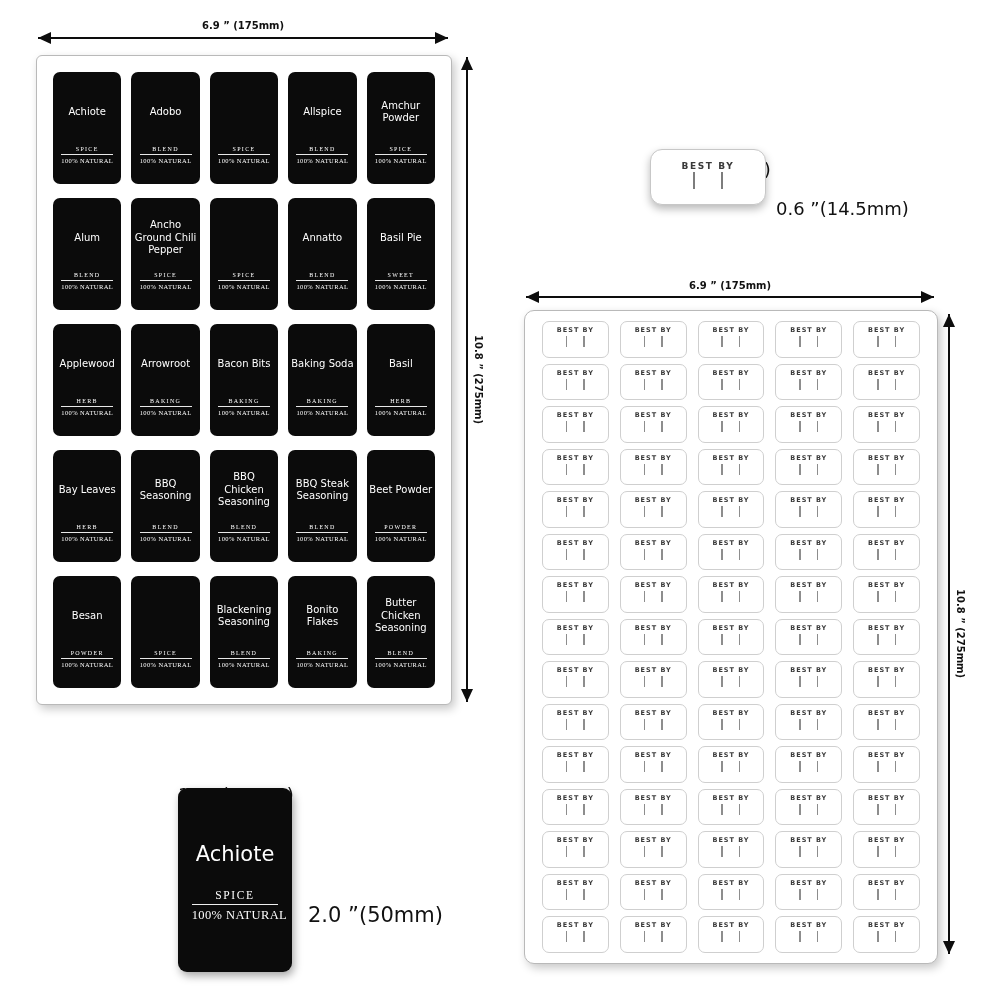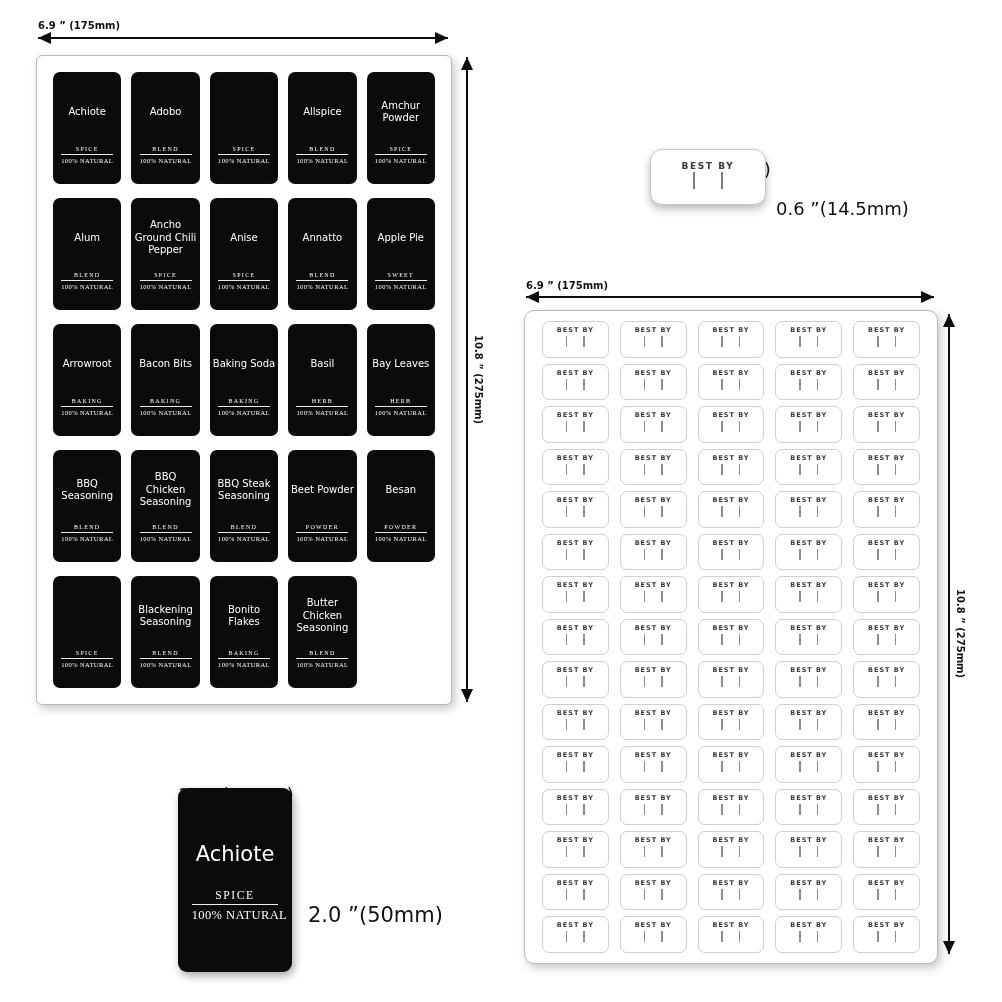--- a/index.html
+++ b/index.html
@@ -41,21 +41,21 @@
   .h-arrow::before{content:"";position:absolute;left:0;top:-7px;
     border-top:6px solid transparent;border-bottom:6px solid transparent;border-right:13px solid #0d0d0d;}
   .h-arrow::after{content:"";position:absolute;right:0;top:-7px;
     border-top:6px solid transparent;border-bottom:6px solid transparent;border-left:13px solid #0d0d0d;}
   .v-arrow{position:absolute;width:0;border-left:2px solid #0d0d0d;}
   .v-arrow::before{content:"";position:absolute;top:0;left:-7px;
     border-left:6px solid transparent;border-right:6px solid transparent;border-bottom:13px solid #0d0d0d;}
   .v-arrow::after{content:"";position:absolute;bottom:0;left:-7px;
     border-left:6px solid transparent;border-right:6px solid transparent;border-top:13px solid #0d0d0d;}
 
-  .dim-small{position:absolute;font-size:10px;font-weight:bold;text-align:left;white-space:nowrap;}
+  .dim-small{position:absolute;font-size:10px;font-weight:bold;text-align:center;white-space:nowrap;}
   .dim-vert{position:absolute;display:flex;align-items:center;justify-content:center;
             writing-mode:vertical-rl;font-size:10px;font-weight:bold;white-space:nowrap;}
   .dim-big{position:absolute;font-size:18px;font-weight:normal;white-space:nowrap;margin-top:43px;}
 
   
   .bb-sample{position:absolute;left:650px;top:149px;width:114px;height:54px;background:#fff;
              border:1px solid #c7c7c7;border-radius:12px;box-shadow:0 4px 8px rgba(0,0,0,.28);}
   .bb-sample .bb-text{margin-top:11px;font-size:9px;letter-spacing:1.6px;}
   .bb-sample .bb-lines{gap:26px;margin-top:1px;}
   .bb-sample .bb-line{width:2px;height:17px;background:#7d7d7d;}
@@ -132,39 +132,46 @@
         </div>
         <div class="spice-label">
           <div class="spice-name">Ancho Ground Chili Pepper</div>
           <div class="spice-meta">
             <div class="spice-cat">SPICE</div>
             <div class="spice-rule"></div>
             <div class="spice-nat">100% NATURAL</div>
           </div>
         </div>
         <div class="spice-label">
-          <div class="spice-name">Anise</div>
           <div class="spice-meta">
             <div class="spice-cat">SPICE</div>
             <div class="spice-rule"></div>
             <div class="spice-nat">100% NATURAL</div>
           </div>
         </div>
         <div class="spice-label">
           <div class="spice-name">Annatto</div>
           <div class="spice-meta">
             <div class="spice-cat">BLEND</div>
             <div class="spice-rule"></div>
             <div class="spice-nat">100% NATURAL</div>
           </div>
         </div>
         <div class="spice-label">
-          <div class="spice-name">Apple Pie</div>
+          <div class="spice-name">Basil Pie</div>
           <div class="spice-meta">
             <div class="spice-cat">SWEET</div>
+            <div class="spice-rule"></div>
+            <div class="spice-nat">100% NATURAL</div>
+          </div>
+        </div>
+        <div class="spice-label">
+          <div class="spice-name">Applewood</div>
+          <div class="spice-meta">
+            <div class="spice-cat">HERB</div>
             <div class="spice-rule"></div>
             <div class="spice-nat">100% NATURAL</div>
           </div>
         </div>
         <div class="spice-label">
           <div class="spice-name">Arrowroot</div>
           <div class="spice-meta">
             <div class="spice-cat">BAKING</div>
             <div class="spice-rule"></div>
             <div class="spice-nat">100% NATURAL</div>

